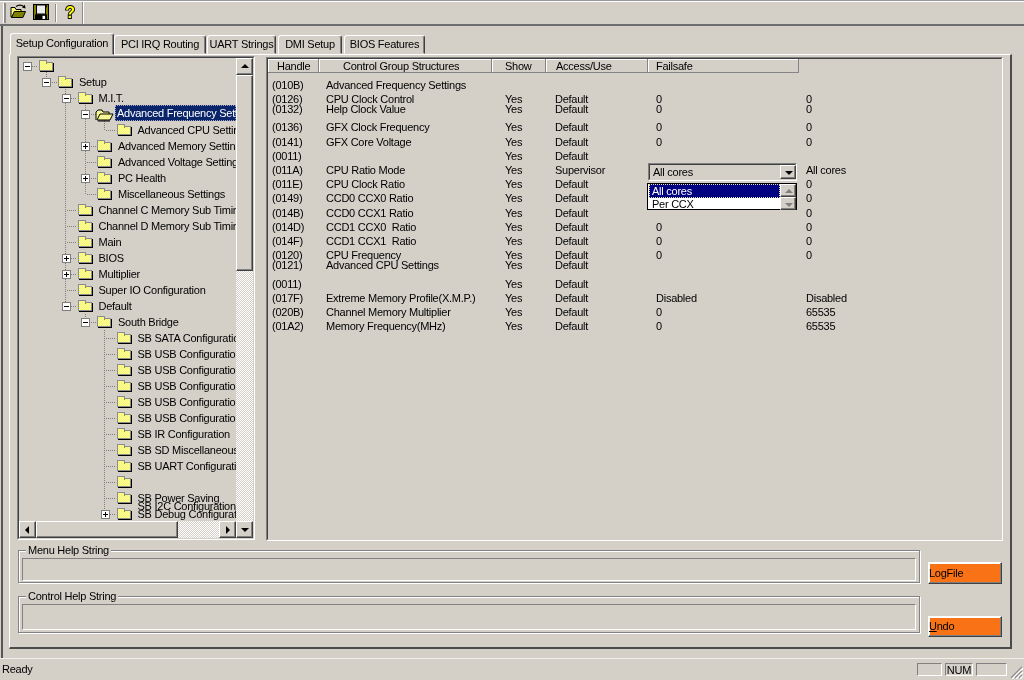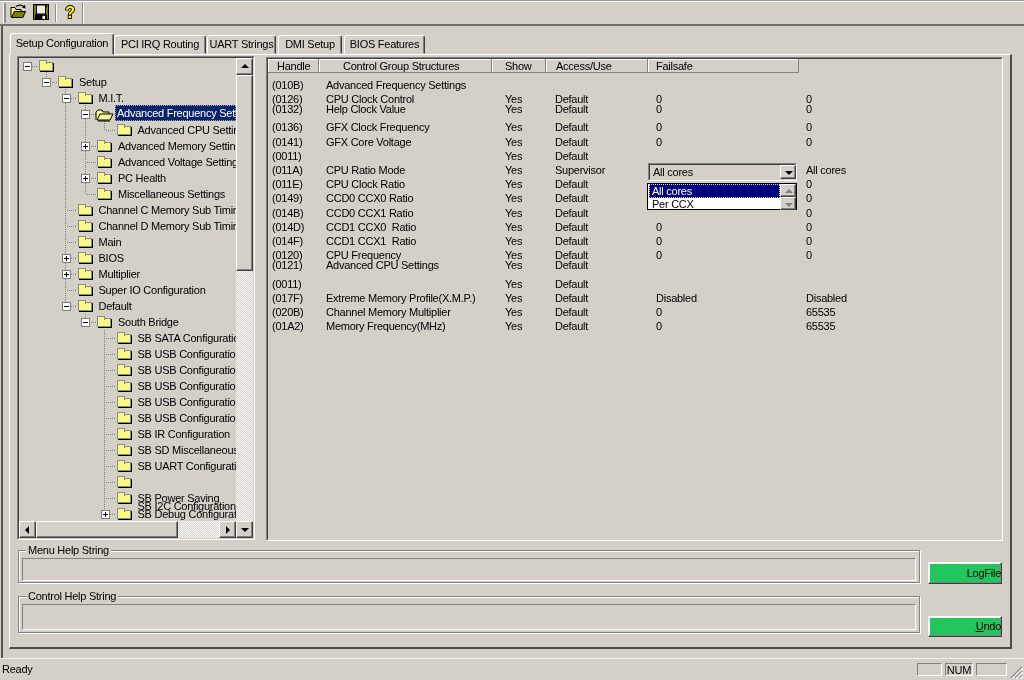--- a/index.html
+++ b/index.html
@@ -33,21 +33,21 @@
 .tab{position:absolute;background:#d4d0c8;border:1px solid;border-color:#fff #404040 transparent #fff;border-radius:3px 3px 0 0;box-shadow:inset -1px 0 0 #808080;line-height:17px;text-align:center}
 
 .lr{position:absolute;left:0;width:734px;height:15px;line-height:14px;white-space:nowrap}
 .lr i{position:absolute;top:0;font-style:normal}
 .c1{left:4px}.c2{left:58px}.c3{left:237px}.c4{left:287px}.c5{left:388px}.c6{left:538px}
 
 .hc{position:absolute;top:0;height:14px;line-height:14px;background:#d4d0c8;border-right:1px solid #848484;border-bottom:1px solid #848484;box-shadow:inset 1px 1px 0 #fff,inset -2px 0 0 #d4d0c8}
 .gb{position:absolute;border:1px solid #828282;box-shadow:1px 1px 0 #fff,inset 1px 1px 0 #fff}
 .gb b{position:absolute;top:-6px;left:7px;background:#d4d0c8;padding:0 2px;font-weight:normal;line-height:11px}
 .ed{position:absolute;border:1px solid;border-color:#828282 #fff #fff #828282}
-.pb{position:absolute;background:#22c55e;border:1px solid;border-color:#fff #404040 #404040 #fff;box-shadow:inset -1px -1px 0 #808080,inset 1px 1px 0 #fff;text-align:right;line-height:20px}
+.pb{position:absolute;background:#f97316;border:1px solid;border-color:#fff #404040 #404040 #fff;box-shadow:inset -1px -1px 0 #808080,inset 1px 1px 0 #fff;text-align:left;line-height:20px}
 </style>
 </head>
 <body>
 
 <div class="ab" style="left:0;top:0;width:1024px;height:26px;background:#d4d0c8">
   <div class="ab" style="left:0;top:0;width:1024px;height:1px;background:#9a9a9a"></div>
   <div class="ab" style="left:0;top:1px;width:1024px;height:1px;background:#fff"></div>
   <div class="ab" style="left:3px;top:3px;width:1px;height:20px;background:#fff"></div>
   <div class="ab" style="left:4px;top:3px;width:2px;height:20px;background:#8c8c8c"></div>
   <div class="ab" style="left:55px;top:4px;width:1px;height:18px;background:#8c8c8c"></div>

